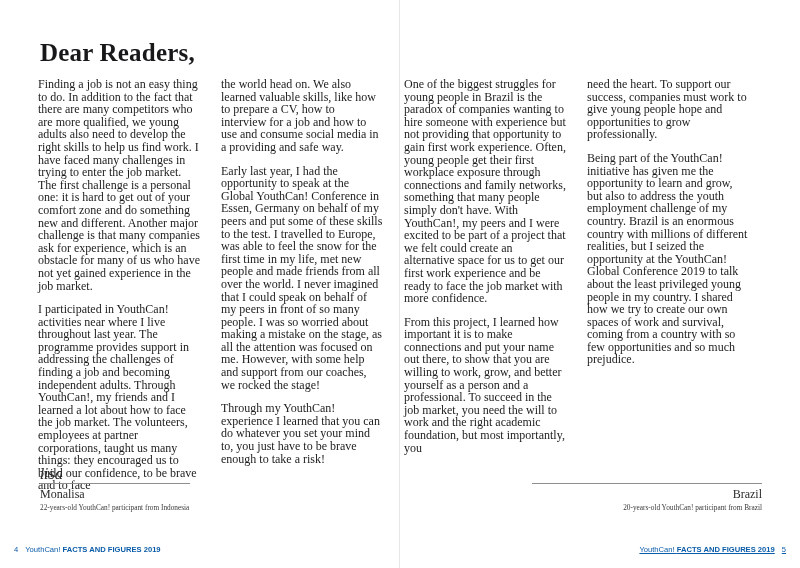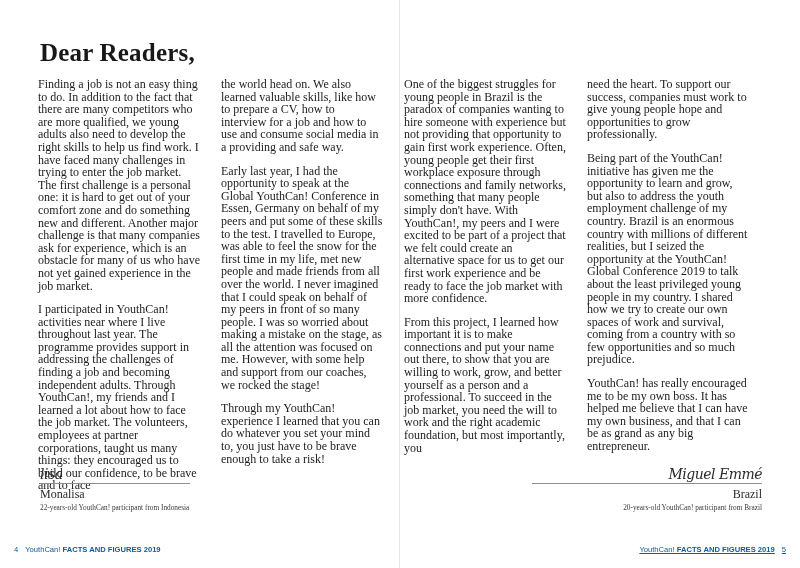--- a/index.html
+++ b/index.html
@@ -138,34 +138,32 @@
     </div>
 
     <div class="col">
       <p>One of the biggest struggles for young people in Brazil is the paradox of companies wanting to hire someone with experience but not providing that opportunity to gain first work experience. Often, young people get their first workplace exposure through connections and family networks, something that many people simply don't have. With YouthCan!, my peers and I were excited to be part of a project that we felt could create an alternative space for us to get our first work experience and be ready to face the job market with more confidence.</p>
       <p>From this project, I learned how important it is to make connections and put your name out there, to show that you are willing to work, grow, and better yourself as a person and a professional. To succeed in the job market, you need the will to work and the right academic foundation, but most importantly, you</p>
     </div>
 
     <div class="col">
       <p>need the heart. To support our success, companies must work to give young people hope and opportunities to grow professionally.</p>
       <p>Being part of the YouthCan! initiative has given me the opportunity to learn and grow, but also to address the youth employment challenge of my country. Brazil is an enormous country with millions of different realities, but I seized the opportunity at the YouthCan! Global Conference 2019 to talk about the least privileged young people in my country. I shared how we try to create our own spaces of work and survival, coming from a country with so few opportunities and so much prejudice.</p>
-      <p>YouthCan! has really encouraged me to be my own boss. It has helped me believe that I can have my own business, and that I can be as grand as any big entrepreneur.</p>
     </div>
 
   </div>
 
   <div class="sig sig-left">
     <div class="sig-script">lisa</div>
     <div class="sig-rule"></div>
     <div class="sig-name">Monalisa</div>
     <div class="sig-role">22-years-old YouthCan! participant from Indonesia</div>
   </div>
 
   <div class="sig sig-right">
-    <div class="sig-script">Miguel Emmé</div>
     <div class="sig-rule"></div>
     <div class="sig-name">Brazil</div>
     <div class="sig-role">20-years-old YouthCan! participant from Brazil</div>
   </div>
 
   <div class="footer footer-left">
     <span class="pg">4</span><span class="brand"><span>YouthCan! </span><b>FACTS AND FIGURES 2019</b></span>
   </div>
 
   <div class="footer footer-right">

